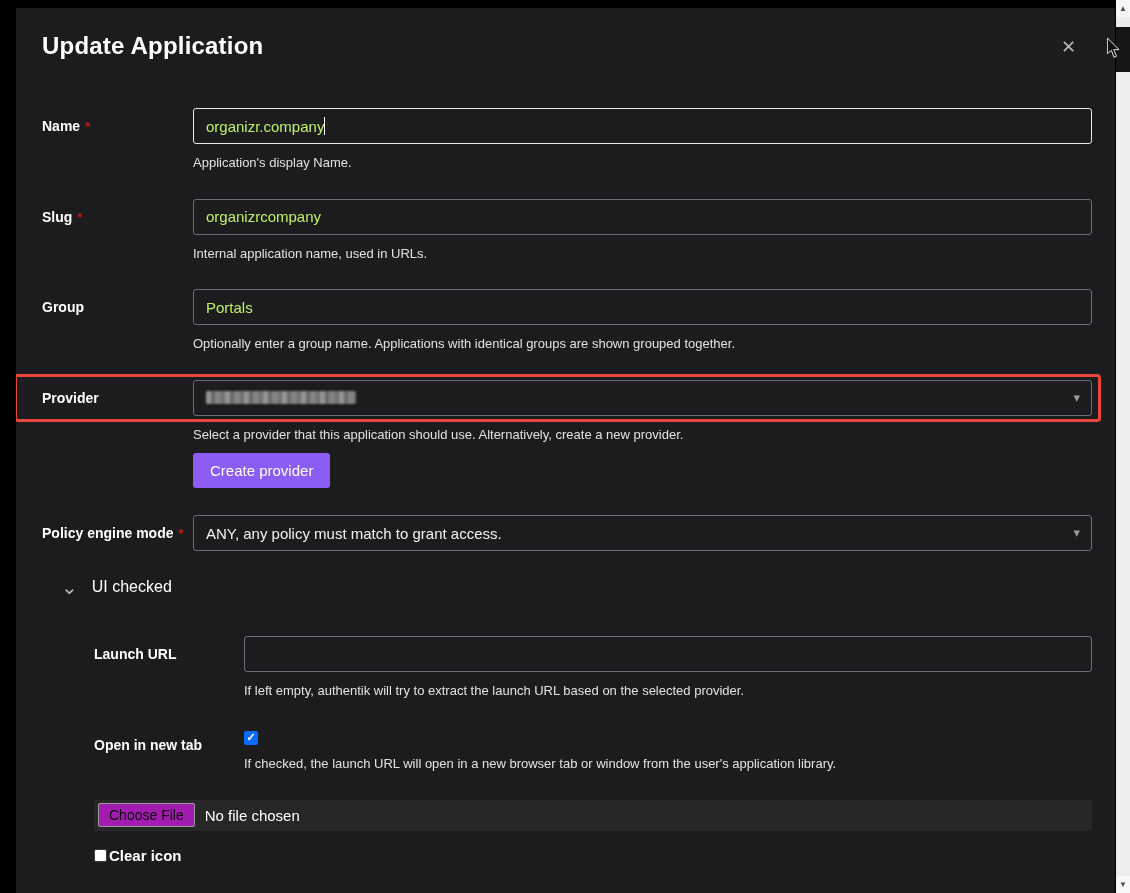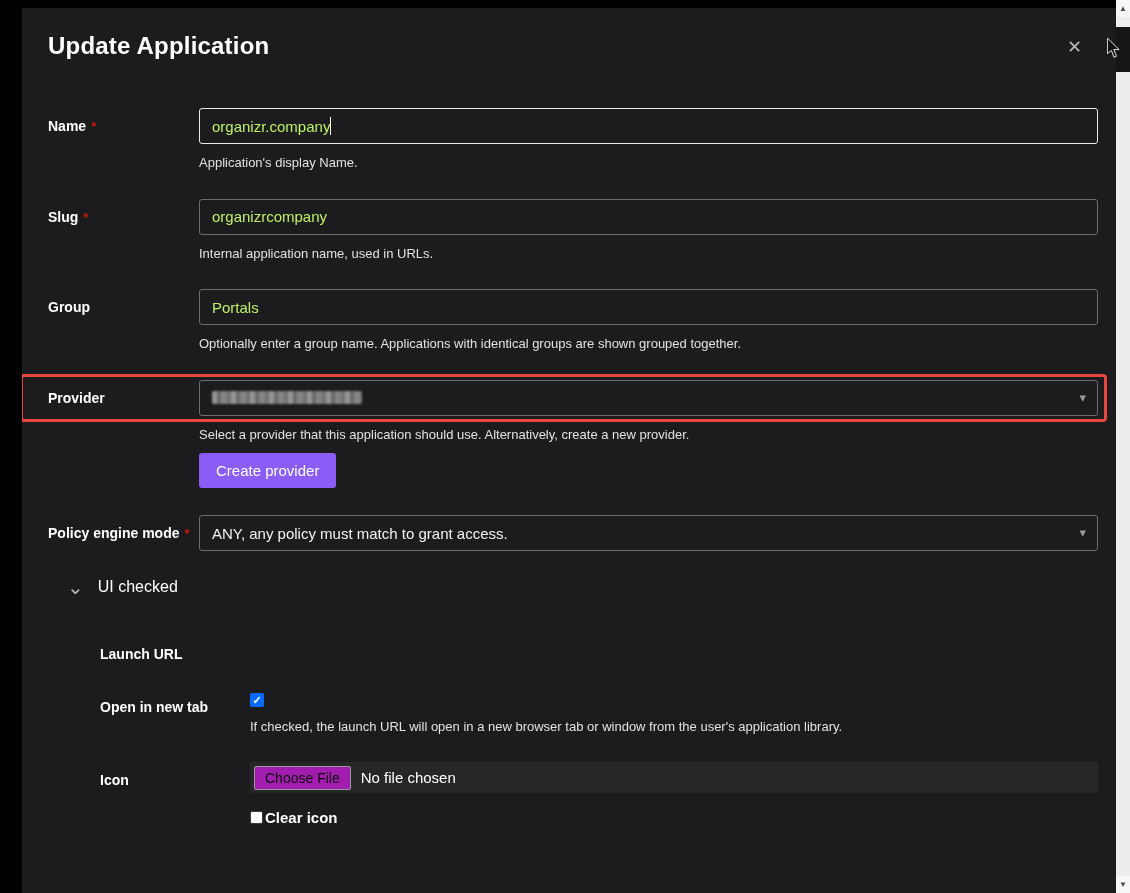--- a/index.html
+++ b/index.html
@@ -2,21 +2,21 @@
 <html><head>
 <meta charset="utf-8">
 <style>
   * { box-sizing: border-box; }
   html,body { margin:0; padding:0; }
   body {
     width:1130px; height:893px; position:relative; overflow:hidden;
     background:#000; font-family:"Liberation Sans", sans-serif;
   }
   .modal {
-    position:absolute; left:22px; top:8px; width:1099px; bottom:0;
+    position:absolute; left:16px; top:8px; width:1099px; bottom:0;
     background:#1c1c1e; color:#fff; overflow:hidden;
   }
   .modal-inner { padding:24px 23px 0 26px; position:relative; }
   .modal-title { font-size:24px; font-weight:600; color:#fff; letter-spacing:.2px; }
   .close-btn {
     position:absolute; top:28px; right:37px; background:none; border:none;
     color:#b5b5b5; font-size:18px; cursor:pointer; padding:2px; line-height:1;
   }
   .form { margin-top:48px; }
   .form-row { display:flex; margin-bottom:27px; }
@@ -151,34 +151,37 @@
 
       <div class="section-header">
         <span class="chev-section">⌄</span>
         <span class="section-label">UI checked</span>
       </div>
 
       <div class="sub">
 
         <div class="form-row">
           <div class="form-label"><span>Launch URL</span></div>
+          <div class="form-field">
+            <input class="input" type="text" value="" style="">
+            <div class="help">If left empty, authentik will try to extract the launch URL based on the selected provider.</div>
+          </div>
         </div>
 
         <div class="form-row">
           <div class="form-label"><span>Open in new tab</span></div>
           <div class="form-field">
             <span class="checkbox checked">
                 <span>✓</span>
               </span>
             <div class="help">If checked, the launch URL will open in a new browser tab or window from the user's application library.</div>
           </div>
         </div>
 
         <div class="form-row">
-          <div class="form-label"><span>Icon</span></div>
           <div class="form-field">
             <div class="file-row">
               <span class="choose-file">Choose File</span>
               <span class="file-status">No file chosen</span>
             </div>
             <div class="clear-row">
               <span class="checkbox unchecked"></span>
               <span class="clear-label">Clear icon</span>
             </div>
           </div>

